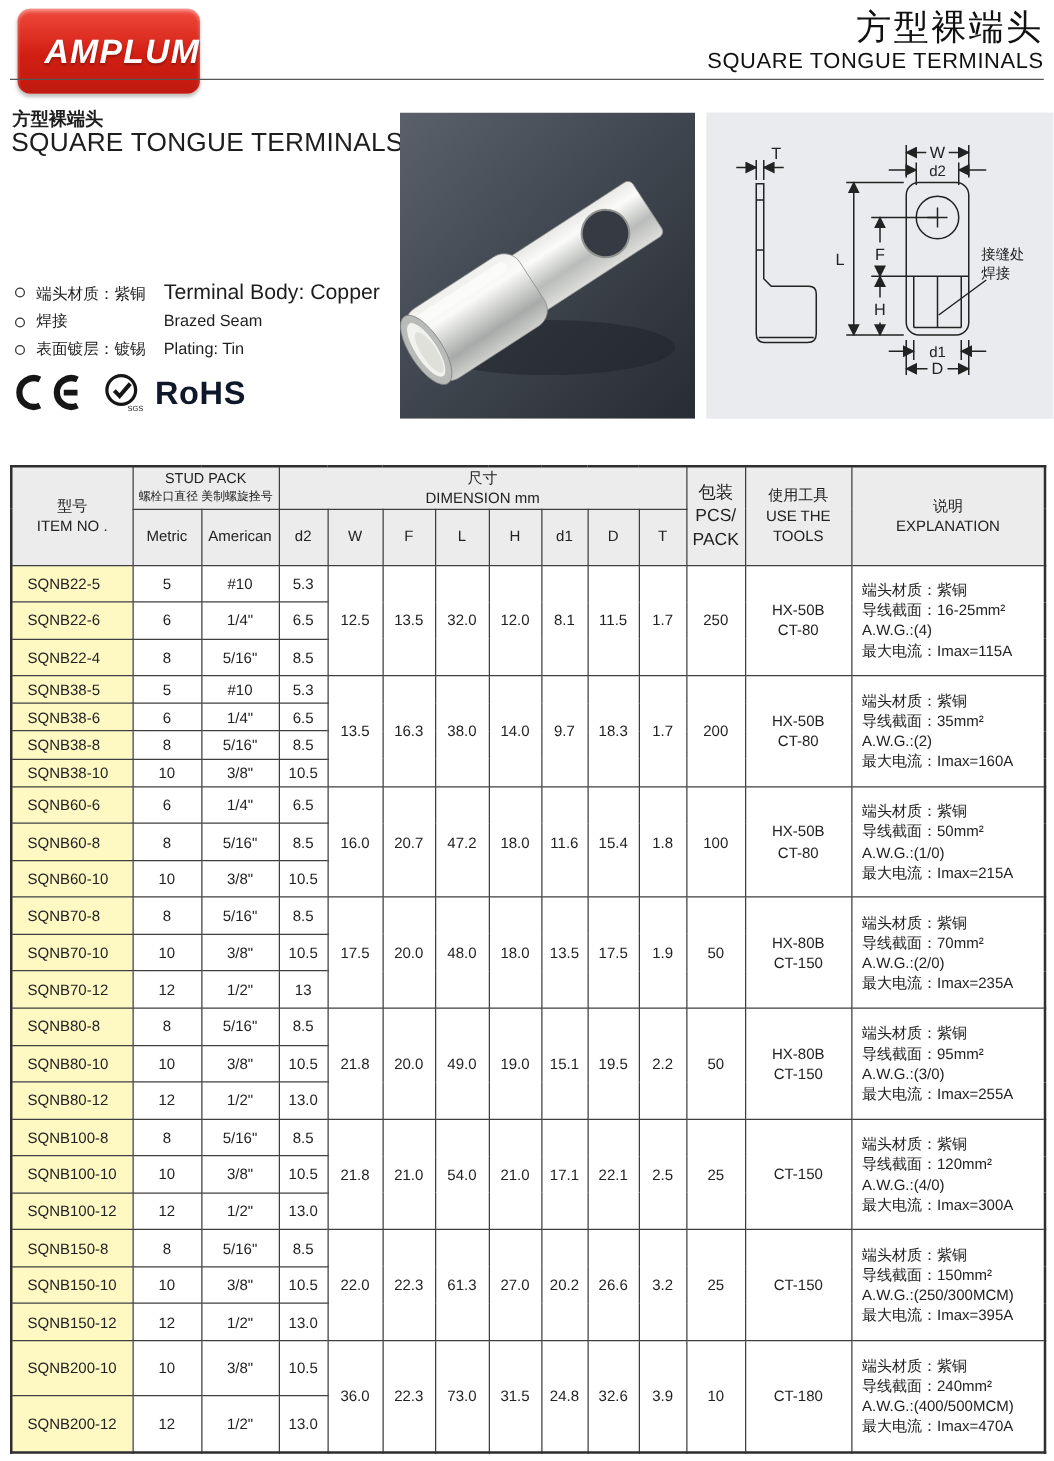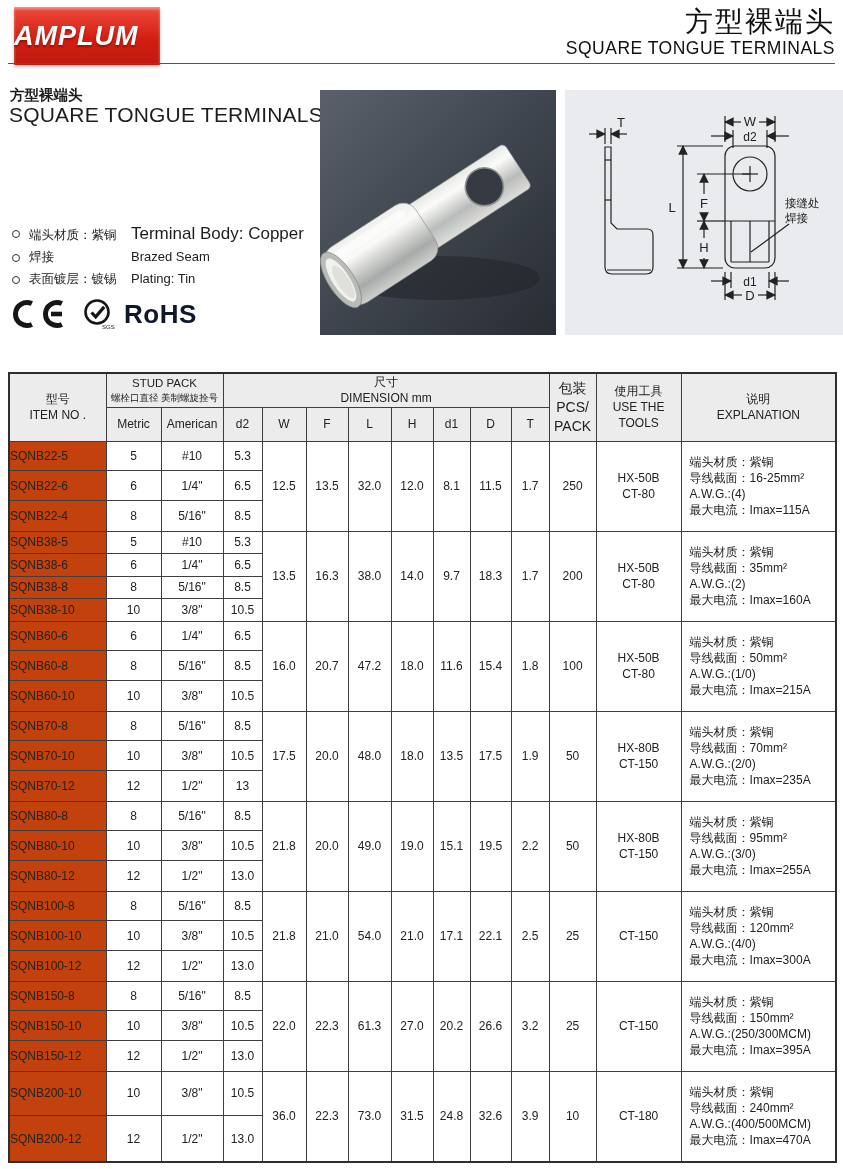--- a/index.html
+++ b/index.html
@@ -1,23 +1,23 @@
 <!DOCTYPE html>
 <html style="--brand-red: #d2281e; --photo-bg: #3f454e; --diagram-bg: #e9ebee; --header-gray: #ececec; --item-gray: #e8e8e8;"><head>
 <meta charset="utf-8">
 <style>
   html,body { margin:0; padding:0; background:#fff; }
   .page { position:relative; width:843px; height:1169px; background:#fff; overflow:hidden;
           font-family:"Liberation Sans","DejaVu Sans",sans-serif; color:#1d1d1d; }
 
   
-  .brand-logo { position:absolute; left:14px; top:7px; width:146px; height:58px; border-radius:0;
+  .brand-logo { position:absolute; left:14px; top:7px; width:146px; height:68px; border-radius:10px;
     background:linear-gradient(180deg,#ef4a3c 0%,#d21e12 55%,#c01a10 100%);
     box-shadow:inset 0 2px 3px rgba(255,255,255,.45), 0 2px 3px rgba(0,0,0,.25);
-    display:flex; align-items:center; justify-content:flex-start; }
+    display:flex; align-items:center; justify-content:flex-end; }
   .brand-logo span { color:#fff; font-weight:bold; font-style:italic; font-size:27px; letter-spacing:1px;
     text-shadow:0 2px 2px rgba(0,0,0,.3); }
   .head-zh { position:absolute; right:8px; top:3px; font-size:28px; letter-spacing:2px; color:#111; }
   .head-en { position:absolute; right:8px; top:38px; font-size:17.5px; letter-spacing:.5px; color:#111; }
   .head-rule { position:absolute; left:8px; top:63px; width:827px; border-top:1.5px solid #555; }
 
   
   .intro-zh { position:absolute; left:10px; top:86px; font-size:14.5px; font-weight:bold; }
   .intro-en { position:absolute; left:9px; top:103px; font-size:21px; letter-spacing:.2px; }
   .materials { position:absolute; left:12px; top:224px; width:300px; }
@@ -35,26 +35,26 @@
   .diagram { position:absolute; left:565px; top:90px; width:278px; height:245px; background:#e9ebee; }
   .diagram text { fill:#222; font-family:"Liberation Sans","DejaVu Sans",sans-serif; }
 
   
   table.spec { position:absolute; left:8px; top:372px; width:827px; height:791px;
     border-collapse:collapse; table-layout:fixed; font-size:12px; color:#222;
     border:2px solid #2e2e2e; }
   .spec th, .spec td { border:1px solid #3f3f3f; text-align:center; vertical-align:middle; padding:0; }
   .spec thead th { background:#ececec; font-weight:normal; line-height:1.35; }
   .spec thead tr:first-child { height:34px; }
-  .spec thead tr:last-child { height:34px; }
+  .spec thead tr:last-child { height:45px; }
   .pre { white-space:pre-line; }
   .th-stud-en { display:block; font-size:11.5px; }
   .th-stud-zh { display:block; font-size:9.5px; }
   .th-pack { font-size:14px; }
-  td.c-item { background:#c2410c; text-align:left; padding-left:0; }
+  td.c-item { background:#fef9c3; text-align:left; padding-left:12px; }
   td.c-expl { text-align:left; padding-left:8px; padding-right:2px; line-height:1.3; }
   td.pre { line-height:1.35; }
 </style>
 </head>
 <body>
 
 <div class="page">
 
   <div class="brand-logo">
     <span>AMPLUM</span>

